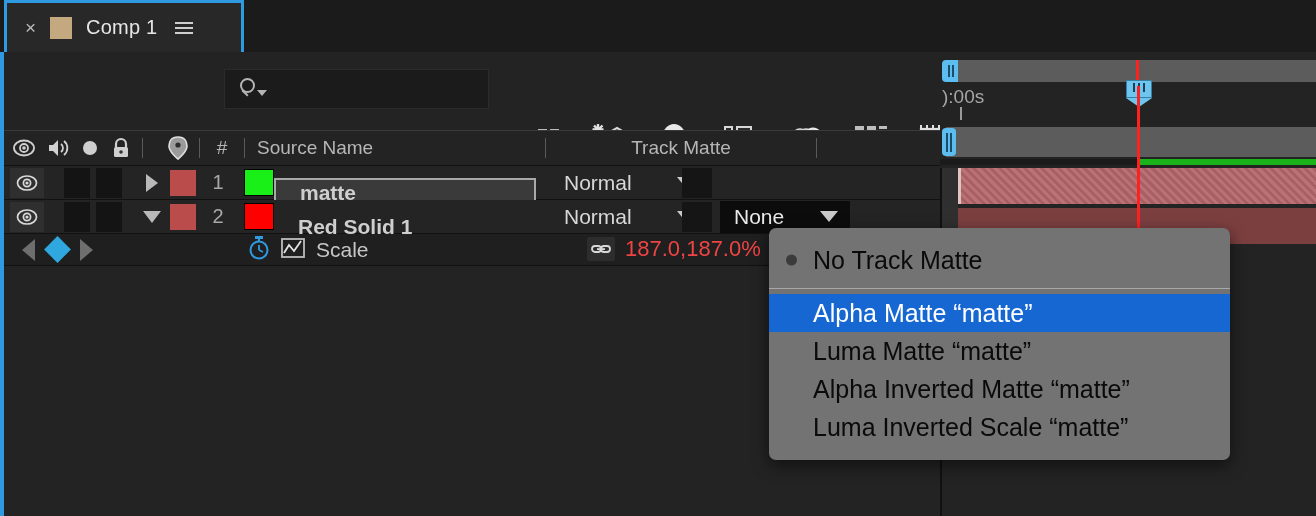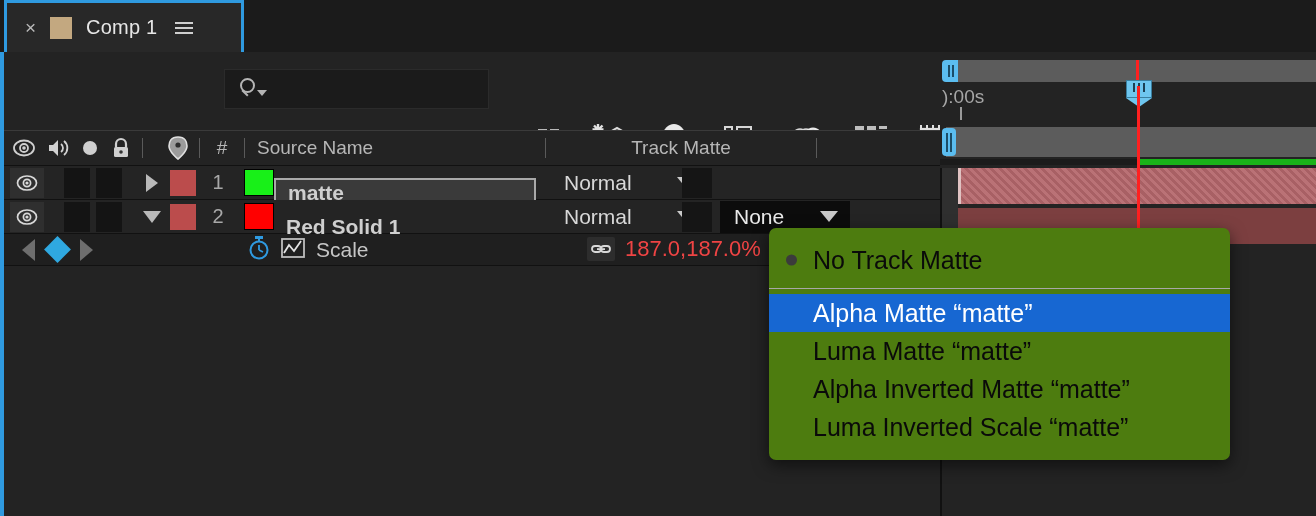--- a/index.html
+++ b/index.html
@@ -100,21 +100,21 @@
 
   .cell { display:flex; align-items:center; justify-content:center; height:34px; }
   .eyebox { width:34px; height:30px; background:#2f2f2f; display:flex;align-items:center;justify-content:center; margin-left:6px;}
   .tgl { width:26px; height:30px; background:#141414; margin-left:6px; }
   .twirl { width:28px; display:flex; align-items:center; justify-content:center; }
   .tri-r { width:0;height:0;border-top:9px solid transparent;border-bottom:9px solid transparent;border-left:12px solid #b9b9b9; }
   .tri-d { width:0;height:0;border-left:9px solid transparent;border-right:9px solid transparent;border-top:12px solid #b9b9b9; }
   .labelsw { width:26px; height:26px; background:#bb4c4c; margin-left:4px; }
   .idxnum { width:44px; text-align:center; color:#a8a8a8; font-size:20px; }
   .colorsw { width:30px; height:27px; border:1px solid #000; margin-left:4px; }
-  .namebox { width:262px; height:30px; display:flex; align-items:center; padding-left:12px;margin-top:20px; }
+  .namebox { width:262px; height:30px; display:flex; align-items:center; padding-left:24px;margin-top:20px; }
   .namebox.sel { background:#3a3a3a; border:2px solid #a9a9a9; }
   .namebox .t { color:#cfcfcf; font-size:21px; }
   .namebox .t.bold { color:#cfcfcf; font-weight:bold; }
 
   .modecell { width:126px; display:flex; align-items:center; justify-content:space-between; padding:0 12px 0 14px;gap:45px; }
   .modecell .t { color:#d8d8d8; font-size:21px; }
   .caret { width:0;height:0;border-left:9px solid transparent;border-right:9px solid transparent;border-top:11px solid #c9c9c9; }
   .tmbox { width:30px; height:30px; background:#151515; margin-left:6px; }
   .tmdd { width:130px; height:32px; background:#0c0c0c; display:flex; align-items:center; justify-content:space-between; padding:0 12px 0 14px; margin-left:8px; }
   .tmdd .t { color:#e9e9e9; font-size:21px; }
@@ -127,21 +127,21 @@
   .kfd { width:19px; height:19px; background:#2fa8e0; transform:rotate(45deg); }
   .propname { display:flex; align-items:center; gap:10px; margin-left:140px; }
   .propname .t { color:#c6c6c6; font-size:21px; }
   .propval { position:absolute; left:583px; top:2px; display:flex; align-items:center; gap:10px; }
   .linkico { width:28px; height:24px; background:#2d2d2d; display:flex;align-items:center;justify-content:center;border-radius:2px;}
   .propval .v { color:#ef4444; font-size:22px; }
 
   
   .menu {
     position:absolute; left:769px; top:228px; width:461px; height:232px;
-    background:#4d7c0f; border-radius:7px;
+    background:#737373; border-radius:7px;
     box-shadow:0 5px 16px rgba(0,0,0,.55);
     z-index:40; overflow:hidden;
   }
   .menu .mi { height:38px; display:flex; align-items:center; color:#0a0a0a; font-size:25px; padding-left:44px; position:relative; }
   .menu .mi.first { height:48px; margin-top:8px; }
   .menu .mi.hl { background:#1767d2; color:#fff; }
   .menu .mi .bullet { position:absolute; left:17px; top:50%; transform:translateY(-50%); width:11px; height:11px; background:#3b3b3b; border-radius:50%; }
   .menu .divider { height:1px; background:#a8a8a8; margin:4px 0 5px 0; }
 
   .lower-bg { position:absolute; left:4px; top:266px; width:936px; height:250px; background:#232323; }

